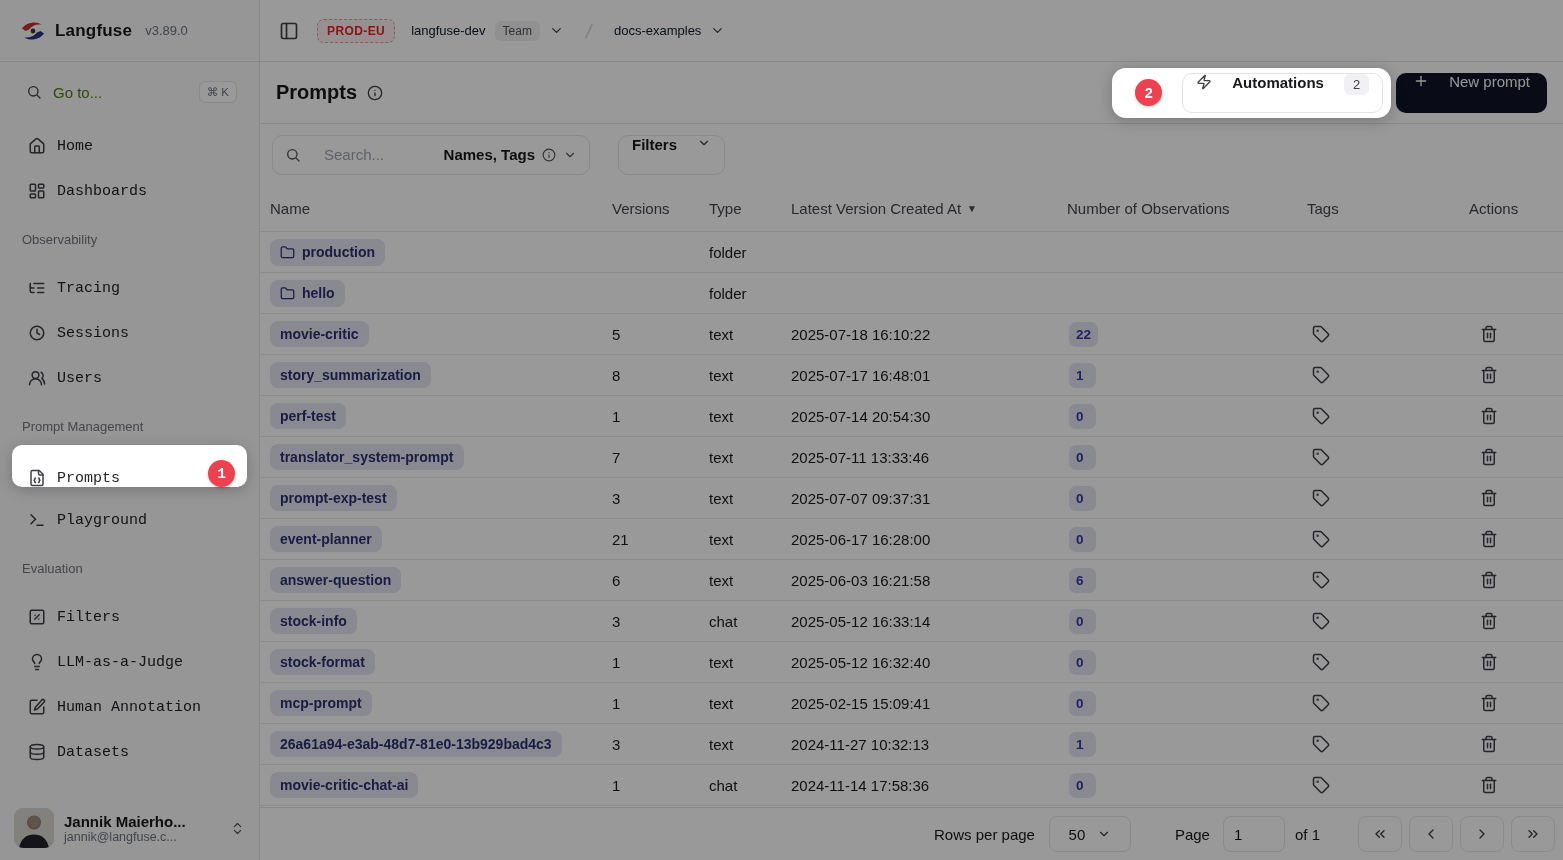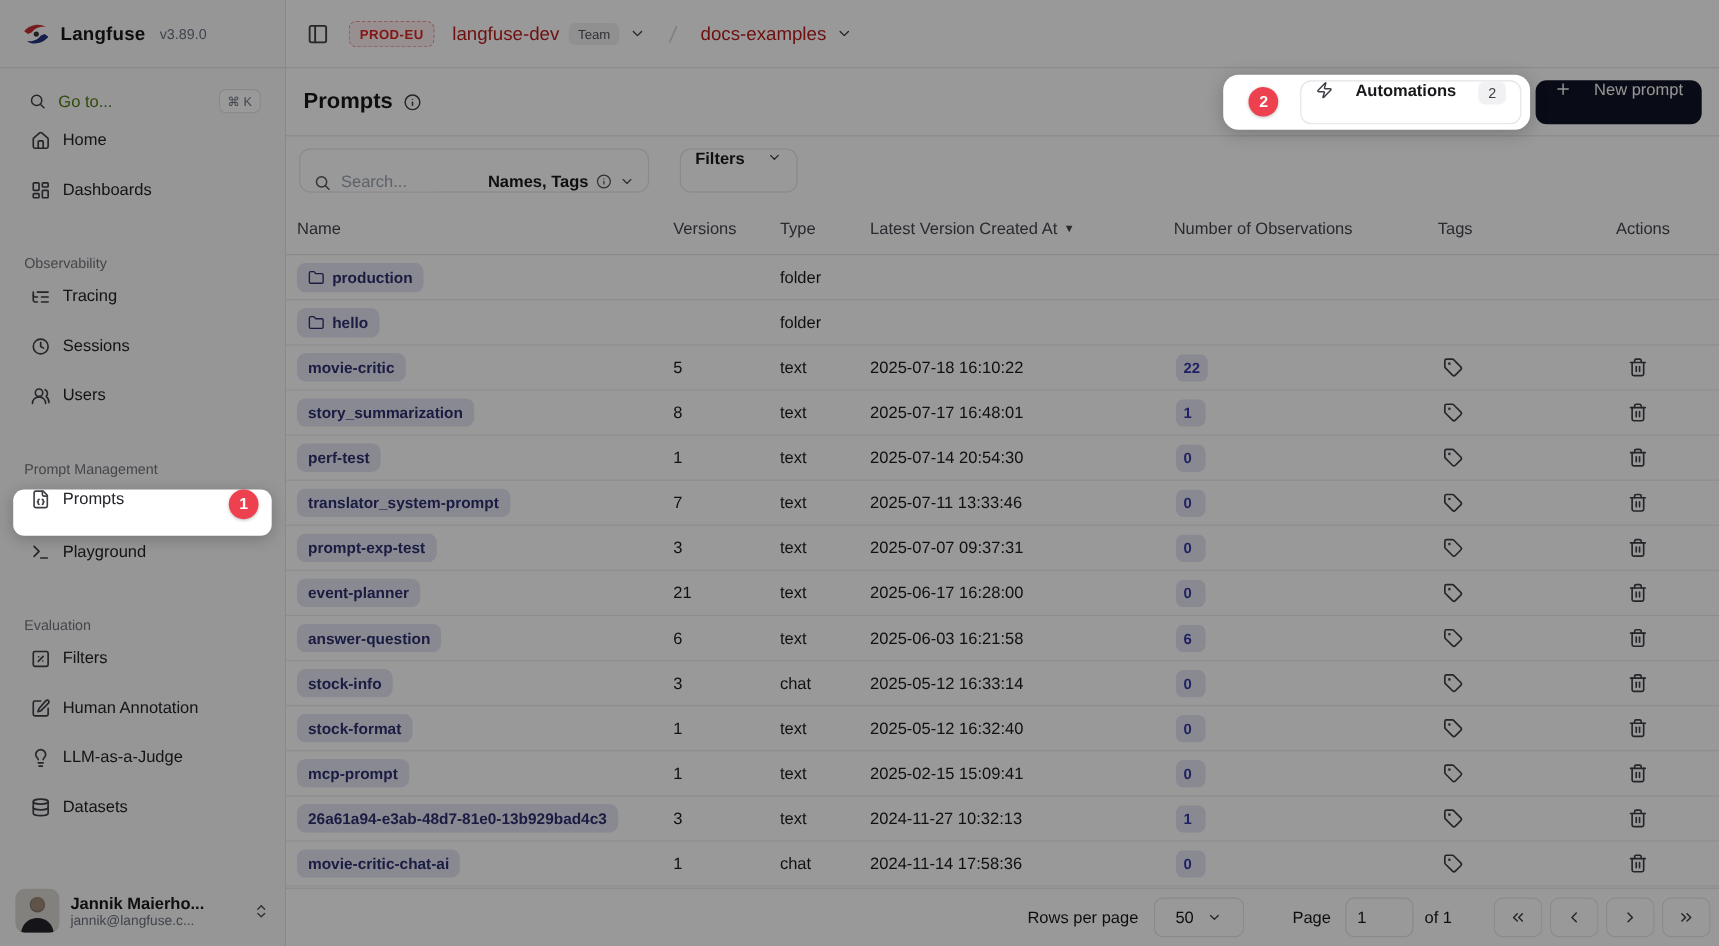--- a/index.html
+++ b/index.html
@@ -28,22 +28,22 @@
   .app-name { font-size:17px; font-weight:700; color:#18181b; letter-spacing:.2px; }
   .app-version { font-size:13px; color:#6b7280; margin-left:4px; }
 
   .sidebar nav { flex:1; padding:12px 12px 0; overflow:hidden; }
   .goto-item { height:36px; display:flex; align-items:center; gap:11px; padding:0 10px 0 14px;
     color:#3f3f46; font-size:15px; border-radius:8px; cursor:pointer; margin-bottom:9px; }
   .goto-item .lbl { color:#4d7c0f; }
   .kbd { margin-left:auto; border:1px solid #e4e4e7; background:#fff; border-radius:6px;
     padding:3px 7px; font-size:11.5px; color:#6b7280; }
   .nav-section-label { margin:32px 0 14px; padding:0 10px; font-size:13px; color:#74747d; }
-  .nav-item { height:36px; margin-bottom:9px; display:flex; align-items:flex-start; gap:11px;
-    padding:0 12px 0 16px; font-size:15px; color:#232329; border-radius:8px; cursor:pointer; }
+  .nav-item { height:36px; margin-bottom:9px; display:flex; align-items:flex-end; gap:11px;
+    padding:0 12px 0 16px; font-size:15px; color:#232329; border-radius:8px; cursor:pointer;font-family:Liberation Mono, monospace; }
   .nav-item.active { position:relative; z-index:60; background:#fff; height:42px;
     margin:-3px 0 6px; border-radius:10px; box-shadow:0 3px 14px rgba(0,0,0,.22); }
   .anno { width:27px; height:27px; border-radius:50%; background:#ee4150; color:#fff;
     font-weight:700; font-size:14.5px; display:flex; align-items:center; justify-content:center;
     box-shadow:0 1px 3px rgba(0,0,0,.25); }
   .nav-item .anno { margin-left:auto; }
 
   .user-row { display:flex; align-items:center; gap:10px; padding:10px 14px 12px; }
   .avatar { width:40px; height:40px; border-radius:9px; overflow:hidden; flex:none; background:#d6d6d6; }
   .avatar svg { width:40px; height:40px; display:block; }
@@ -55,21 +55,21 @@
   
   main { flex:1; display:flex; flex-direction:column; min-width:0; }
 
   .topbar { height:62px; border-bottom:1px solid #e4e4e7; display:flex; align-items:center;
     padding:0 17px; gap:16px; }
   .icon-btn { background:none; border:0; cursor:pointer; display:flex; align-items:center;
     justify-content:center; color:#3f3f46; padding:2px; }
   .env-badge { font-size:12px; font-weight:700; letter-spacing:.4px; color:#dc2626;
     background:#fdf0f0; border:1px dashed rgba(220,38,38,.45); padding:4px 9px; border-radius:7px; }
   .crumb-group { display:flex; align-items:center; gap:9px; cursor:pointer; }
-  .crumb-text { font-size:17px; color:#b91c1c; }
+  .crumb-text { font-size:13px; color:#0f172a; }
   .org-type-badge { font-size:12px; color:#52525b; background:#f0f0f1; padding:3px 8px; border-radius:6px;text-align:center; }
   .slash { color:#d4d4d8; }
   .slash svg { width:18px; height:18px; }
 
   .page-header { height:62px; border-bottom:1px solid #e4e4e7; display:flex;
     align-items:center; justify-content:space-between; padding:0 16px; }
   .ph-left { display:flex; align-items:center; gap:10px; }
   .page-title { font-size:20px; font-weight:700; color:#18181b; }
   .ph-right { display:flex; align-items:center; gap:5px; }
   .auto-spot { position:relative; z-index:60; background:#fff; border-radius:14px;
@@ -77,21 +77,21 @@
     box-shadow:0 3px 16px rgba(0,0,0,.22); }
   .btn { display:inline-flex; align-items:flex-start; gap:20px; height:40px; border-radius:10px;
     font-family:inherit; font-size:15px; cursor:pointer; }
   .btn-outline { background:#fff; border:1px solid #e4e4e7; color:#18181b; padding:0 13px; font-weight:600; }
   .count-chip { background:#f1f1f3; border-radius:6px; padding:3px 9px; font-size:13px; color:#3f3f46; font-weight:400; }
   .btn-dark { background:#101426; border:0; color:#fafafa; padding:0 17px; font-weight:500; }
   .btn-dark .ic { color:#fafafa; }
 
   .toolbar { height:61px; display:flex; align-items:center; padding:0 12px; gap:28px; }
   .search-box { width:318px; height:40px; border:1px solid #e4e4e7; border-radius:10px;
-    display:flex; align-items:flex-end; padding:0 12px; gap:9px; background:#fff; }
+    display:flex; align-items:center; padding:0 12px; gap:23px; background:#fff; }
   .search-box input { border:0; outline:0; width:86px; font-family:inherit; font-size:15px; color:#18181b; }
   .search-box input::placeholder { color:#9ca3af; }
   .scope { display:flex; align-items:center; gap:7px; margin-left:auto; cursor:pointer; }
   .scope-label { font-size:15px; font-weight:600; color:#18181b; }
   .scope .ic, .search-box .ic { color:#52525b; }
 
   
   .tgrid { display:grid; grid-template-columns:352px 97px 82px 276px 240px 162px 1fr; }
   .thead { height:47px; border-bottom:1px solid #e4e4e7; align-items:center;
     color:#454550; font-size:15px; font-weight:500; }
@@ -242,35 +242,35 @@
                 <path d="m15 9-6 6"></path>
                 <path d="M9.5 9.5h.01"></path>
                 <path d="M14.5 14.5h.01"></path>
               </svg>
             </span>
             <span>Filters</span>
           </div>
           <div class="nav-item">
             <span class="ic">
               <svg viewBox="0 0 24 24" fill="none" stroke="currentColor" stroke-width="2" stroke-linecap="round" stroke-linejoin="round">
-                <path d="M12 3H5a2 2 0 0 0-2 2v14a2 2 0 0 0 2 2h14a2 2 0 0 0 2-2v-7"></path>
-                <path d="M18.4 2.6a2 2 0 0 1 3 3L12.4 14.6a2 2 0 0 1-.85.5l-2.87.84.84-2.87a2 2 0 0 1 .5-.85z"></path>
-              </svg>
-            </span>
-            <span>Human Annotation</span>
-          </div>
-          <div class="nav-item">
-            <span class="ic">
-              <svg viewBox="0 0 24 24" fill="none" stroke="currentColor" stroke-width="2" stroke-linecap="round" stroke-linejoin="round">
                 <path d="M15 14c.2-1 .7-1.7 1.5-2.5 1-.9 1.5-2.2 1.5-3.5A6 6 0 0 0 6 8c0 1.3.5 2.6 1.5 3.5.8.8 1.3 1.5 1.5 2.5"></path>
                 <path d="M9 18h6"></path>
                 <path d="M10 22h4"></path>
               </svg>
             </span>
             <span>LLM-as-a-Judge</span>
+          </div>
+          <div class="nav-item">
+            <span class="ic">
+              <svg viewBox="0 0 24 24" fill="none" stroke="currentColor" stroke-width="2" stroke-linecap="round" stroke-linejoin="round">
+                <path d="M12 3H5a2 2 0 0 0-2 2v14a2 2 0 0 0 2 2h14a2 2 0 0 0 2-2v-7"></path>
+                <path d="M18.4 2.6a2 2 0 0 1 3 3L12.4 14.6a2 2 0 0 1-.85.5l-2.87.84.84-2.87a2 2 0 0 1 .5-.85z"></path>
+              </svg>
+            </span>
+            <span>Human Annotation</span>
           </div>
           <div class="nav-item">
             <span class="ic">
               <svg viewBox="0 0 24 24" fill="none" stroke="currentColor" stroke-width="2" stroke-linecap="round" stroke-linejoin="round">
                 <ellipse cx="12" cy="5" rx="9" ry="3"></ellipse>
                 <path d="M3 5v14c0 1.66 4 3 9 3s9-1.34 9-3V5"></path>
                 <path d="M3 12c0 1.66 4 3 9 3s9-1.34 9-3"></path>
               </svg>
             </span>
             <span>Datasets</span>

